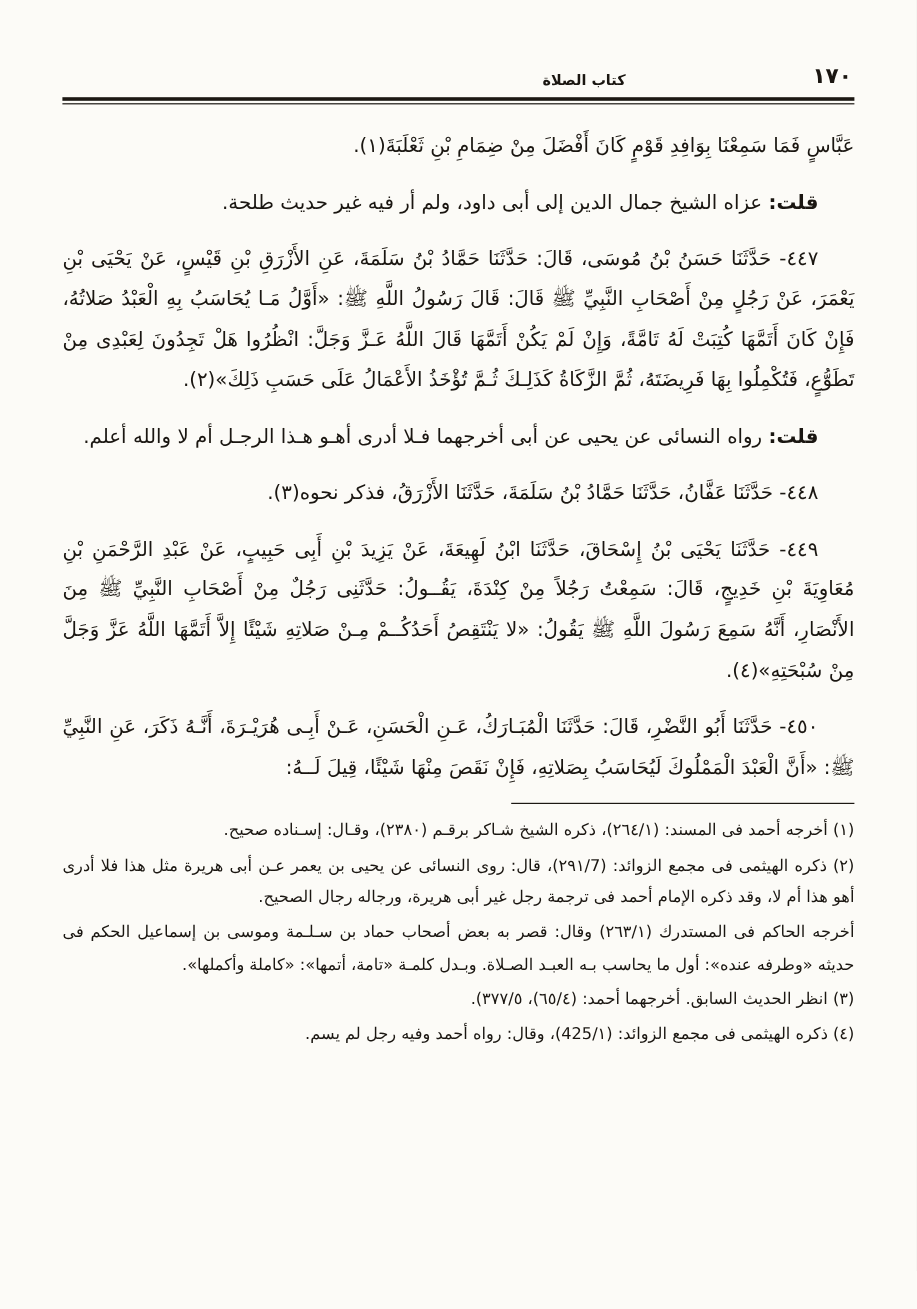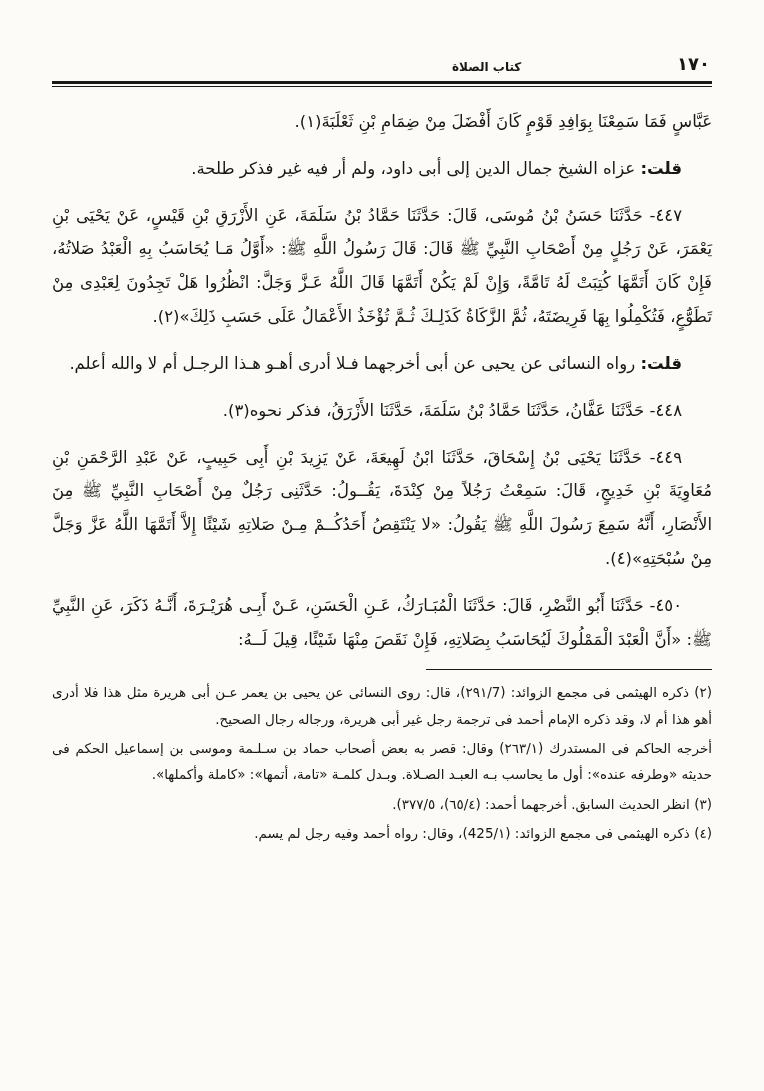--- a/index.html
+++ b/index.html
@@ -82,36 +82,37 @@
       <span class="page-number">١٧٠</span>
       <span class="book-title">كتاب الصلاة</span>
     </div>
     <div class="rule-thick"></div>
     <div class="rule-thin"></div>
   </header>
 
   <main class="main-text">
     <p class="para bold no-indent"><span>عَبَّاسٍ فَمَا سَمِعْنَا بِوَافِدِ قَوْمٍ كَانَ أَفْضَلَ مِنْ ضِمَامِ بْنِ ثَعْلَبَةَ(١).</span></p>
 
-    <p class="para"><b class="lead">قلت:</b> <span>عزاه الشيخ جمال الدين إلى أبى داود، ولم أر فيه غير فذكر طلحة.</span></p>
+    <p class="para"><b class="lead">قلت:</b> <span>عزاه الشيخ جمال الدين إلى أبى داود، ولم أر فيه غير حديث طلحة.</span></p>
 
     <p class="para bold"><span>٤٤٧- حَدَّثَنَا حَسَنُ بْنُ مُوسَى، قَالَ: حَدَّثَنَا حَمَّادُ بْنُ سَلَمَةَ، عَنِ الأَزْرَقِ بْنِ قَيْسٍ، عَنْ يَحْيَى بْنِ يَعْمَرَ، عَنْ رَجُلٍ مِنْ أَصْحَابِ النَّبِيِّ ﷺ قَالَ: قَالَ رَسُولُ اللَّهِ ﷺ: «أَوَّلُ مَـا يُحَاسَبُ بِهِ الْعَبْدُ صَلاتُهُ، فَإِنْ كَانَ أَتَمَّهَا كُتِبَتْ لَهُ تَامَّةً، وَإِنْ لَمْ يَكُنْ أَتَمَّهَا قَالَ اللَّهُ عَـزَّ وَجَلَّ: انْظُرُوا هَلْ تَجِدُونَ لِعَبْدِى مِنْ تَطَوُّعٍ، فَتُكْمِلُوا بِهَا فَرِيضَتَهُ، ثُمَّ الزَّكَاةُ كَذَلِـكَ ثُـمَّ تُؤْخَذُ الأَعْمَالُ عَلَى حَسَبِ ذَلِكَ»(٢).</span></p>
 
     <p class="para"><b class="lead">قلت:</b> <span>رواه النسائى عن يحيى عن أبى أخرجهما فـلا أدرى أهـو هـذا الرجـل أم لا والله أعلم.</span></p>
 
     <p class="para bold"><span>٤٤٨- حَدَّثَنَا عَفَّانُ، حَدَّثَنَا حَمَّادُ بْنُ سَلَمَةَ، حَدَّثَنَا الأَزْرَقُ، فذكر نحوه(٣).</span></p>
 
     <p class="para bold"><span>٤٤٩- حَدَّثَنَا يَحْيَى بْنُ إِسْحَاقَ، حَدَّثَنَا ابْنُ لَهِيعَةَ، عَنْ يَزِيدَ بْنِ أَبِى حَبِيبٍ، عَنْ عَبْدِ الرَّحْمَنِ بْنِ مُعَاوِيَةَ بْنِ خَدِيجٍ، قَالَ: سَمِعْتُ رَجُلاً مِنْ كِنْدَةَ، يَقُــولُ: حَدَّثَنِى رَجُلٌ مِنْ أَصْحَابِ النَّبِيِّ ﷺ مِنَ الأَنْصَارِ، أَنَّهُ سَمِعَ رَسُولَ اللَّهِ ﷺ يَقُولُ: «لا يَنْتَقِصُ أَحَدُكُــمْ مِـنْ صَلاتِهِ شَيْئًا إِلاَّ أَتَمَّهَا اللَّهُ عَزَّ وَجَلَّ مِنْ سُبْحَتِهِ»(٤).</span></p>
 
     <p class="para bold"><span>٤٥٠- حَدَّثَنَا أَبُو النَّضْرِ، قَالَ: حَدَّثَنَا الْمُبَـارَكُ، عَـنِ الْحَسَنِ، عَـنْ أَبِـى هُرَيْـرَةَ، أَنَّـهُ ذَكَرَ، عَنِ النَّبِيِّ ﷺ: «أَنَّ الْعَبْدَ الْمَمْلُوكَ لَيُحَاسَبُ بِصَلاتِهِ، فَإِنْ نَقَصَ مِنْهَا شَيْئًا، قِيلَ لَــهُ:</span></p>
   </main>
 
   <footer class="footnotes">
     <div class="fn-rule"></div>
 
+    <p class="fn"><span class="fn-marker">(١)</span> <span>أخرجه أحمد فى المسند: (٢٦٤/١)، ذكره الشيخ شـاكر برقـم (٢٣٨٠)، وقـال: إسـناده صحيح.</span></p>
 
     <p class="fn"><span class="fn-marker">(٢)</span> <span>ذكره الهيثمى فى مجمع الزوائد: (٢٩١/7)، قال: روى النسائى عن يحيى بن يعمر عـن أبى هريرة مثل هذا فلا أدرى أهو هذا أم لا، وقد ذكره الإمام أحمد فى ترجمة رجل غير أبى هريرة، ورجاله رجال الصحيح.</span></p>
 
     <p class="fn cont"><span>أخرجه الحاكم فى المستدرك (٢٦٣/١) وقال: قصر به بعض أصحاب حماد بن سـلـمة وموسى بن إسماعيل الحكم فى حديثه «وطرفه عنده»: أول ما يحاسب بـه العبـد الصـلاة. وبـدل كلمـة «تامة، أتمها»: «كاملة وأكملها».</span></p>
 
     <p class="fn"><span class="fn-marker">(٣)</span> <span>انظر الحديث السابق. أخرجهما أحمد: (٦٥/٤)، ٣٧٧/٥).</span></p>
 
     <p class="fn"><span class="fn-marker">(٤)</span> <span>ذكره الهيثمى فى مجمع الزوائد: (425/١)، وقال: رواه أحمد وفيه رجل لم يسم.</span></p>
   </footer>
 

